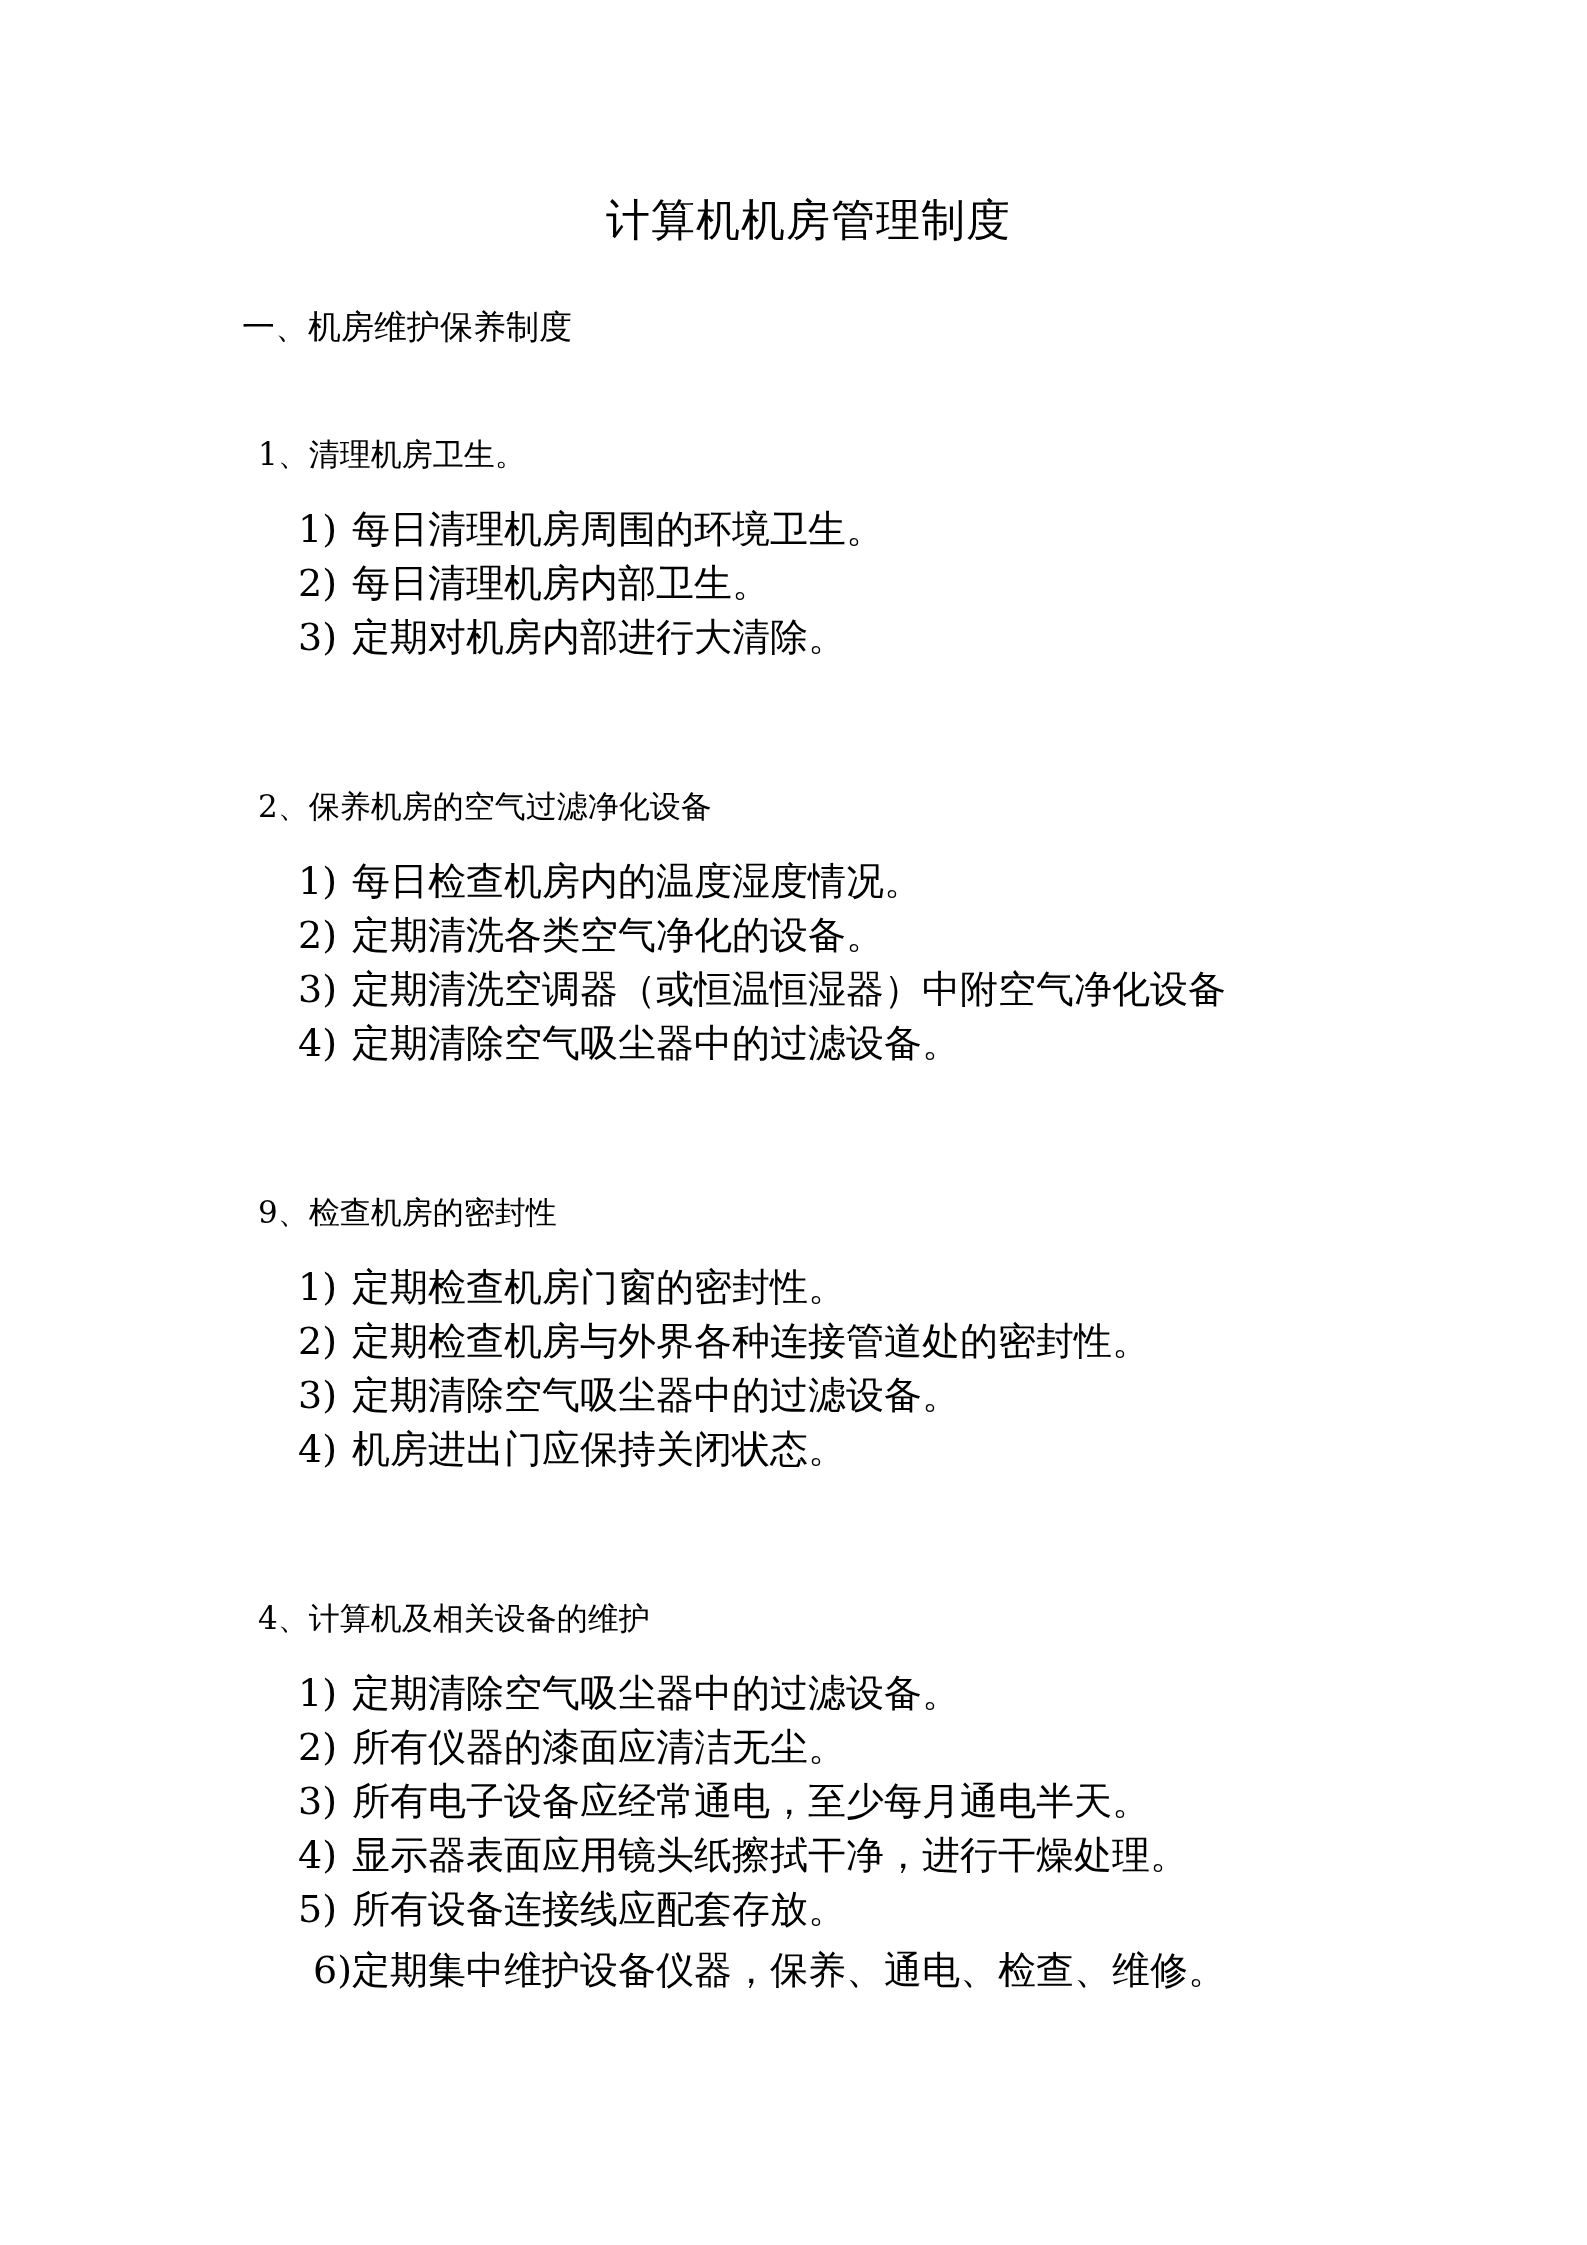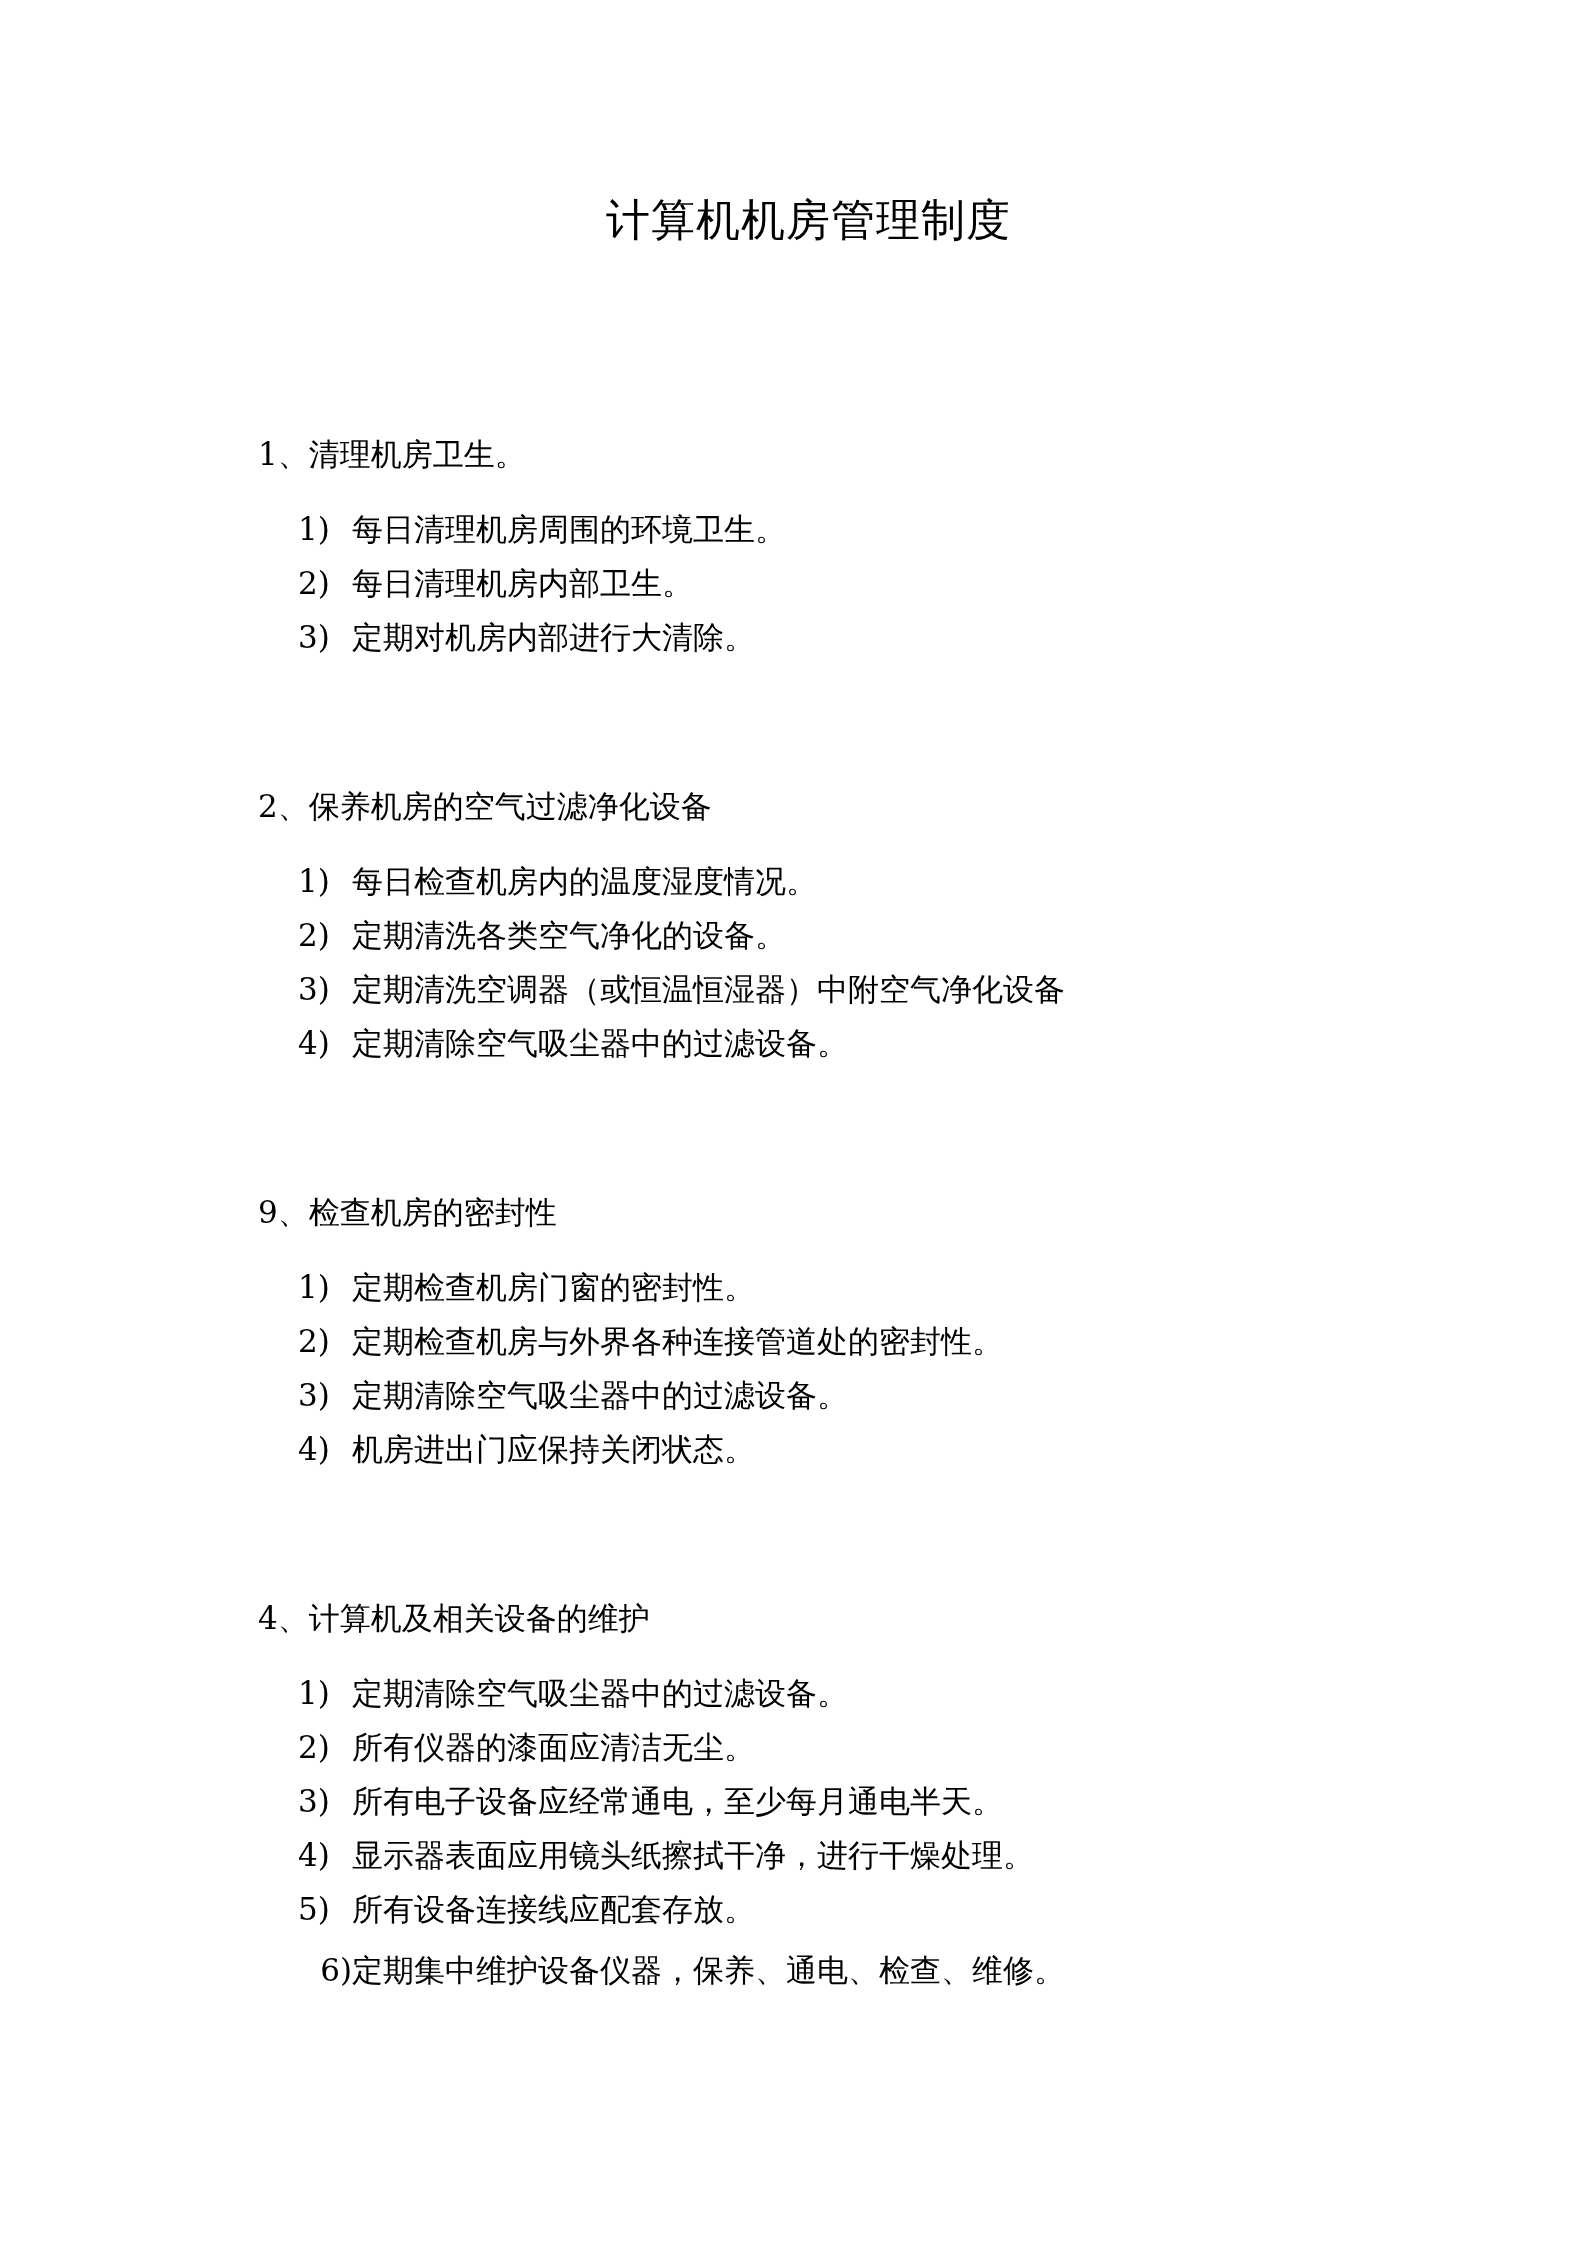--- a/index.html
+++ b/index.html
@@ -49,36 +49,37 @@
       left: 258px;
       top: 0;
       font-size: 31px;
       line-height: 44px;
       white-space: nowrap;
       margin-top: 20px;
     }
     .item {
       position: absolute;
       left: 298px;
-      font-size: 31px;
+      font-size: 38px;
       line-height: 44px;
       white-space: nowrap;
     }
     .item .num {
       display: inline-block;
       width: 54px;
     }
   </style>
 </head>
 <body>
 
 <div class="page">
 
   <div class="doc-title">计算机机房管理制度</div>
 
+  <div class="chapter-heading">一、机房维护保养制度</div>
 
   <div class="section" style="top:412px;">
     <div class="section-heading">1、清理机房卫生。</div>
     <div class="item" style="top:95px;">
       <span class="num">1)</span><span>每日清理机房周围的环境卫生。</span>
     </div>
     <div class="item" style="top:149px;">
       <span class="num">2)</span><span>每日清理机房内部卫生。</span>
     </div>
     <div class="item" style="top:203px;">

